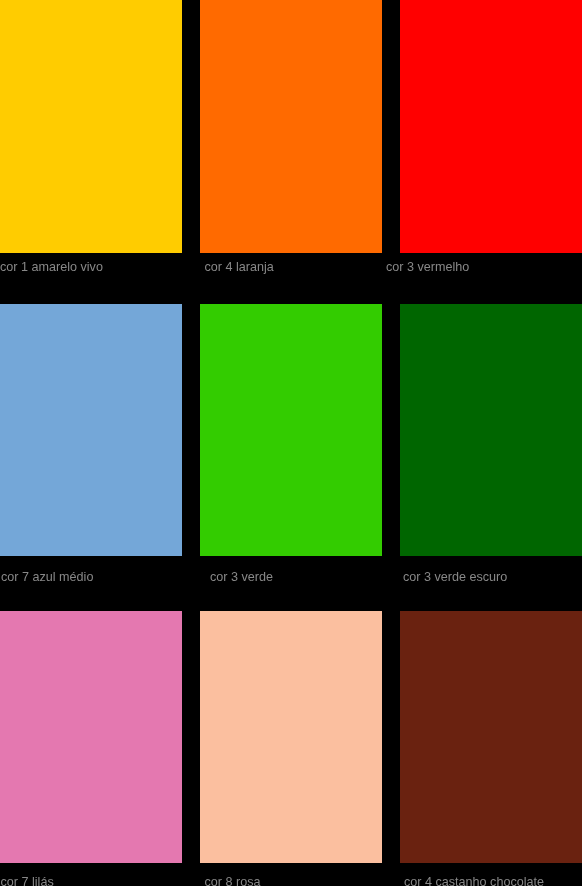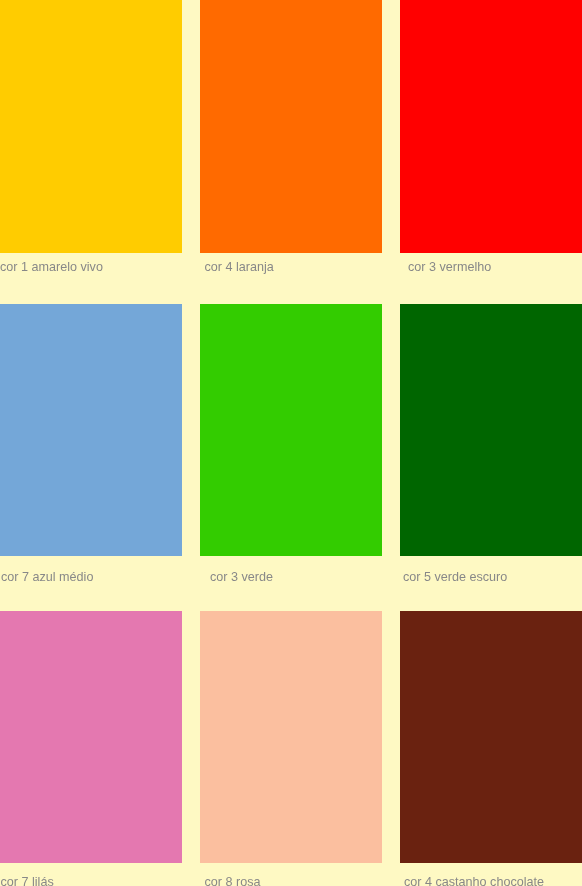--- a/index.html
+++ b/index.html
@@ -13,21 +13,21 @@
   }
   body {
     font-family: "Liberation Sans", sans-serif;
   }
   .palette-page {
     position: absolute;
     left: 0;
     top: 0;
     width: 582px;
     height: 886px;
-    background: #fef9c3;
+    background: #000000;
     overflow: hidden;
   }
   .swatch-cell {
     position: static;
   }
   .swatch-block {
     position: absolute;
     width: 182px;
     height: 252px;
   }
@@ -53,21 +53,21 @@
   .row-3 .swatch-block { top: 610.5px; }
 
   
   .row-1 .swatch-label { top: 259.5px; }
   .row-2 .swatch-label { top: 570px; }
   .row-3 .swatch-label { top: 874.6px; }
 
   
   .row-1.col-1 .swatch-label { left: 0px; }
   .row-1.col-2 .swatch-label { left: 204.5px; }
-  .row-1.col-3 .swatch-label { left: 408px; }
+  .row-1.col-3 .swatch-label { left: 386px; }
   .row-2.col-1 .swatch-label { left: 1px; }
   .row-2.col-2 .swatch-label { left: 210px; }
   .row-2.col-3 .swatch-label { left: 403px; }
   .row-3.col-1 .swatch-label { left: 0.5px; }
   .row-3.col-2 .swatch-label { left: 204.5px; }
   .row-3.col-3 .swatch-label { left: 404px; }
 </style>
 </head>
 <body>
 
@@ -89,21 +89,21 @@
   <div class="swatch-cell row-2 col-1">
     <div class="swatch-block" style="background-color: rgb(116, 167, 216);"></div>
     <div class="swatch-label">cor 7 azul médio</div>
   </div>
   <div class="swatch-cell row-2 col-2">
     <div class="swatch-block" style="background-color: rgb(51, 204, 0);"></div>
     <div class="swatch-label">cor 3 verde</div>
   </div>
   <div class="swatch-cell row-2 col-3">
     <div class="swatch-block" style="background-color: rgb(0, 102, 0);"></div>
-    <div class="swatch-label">cor 5 verde escuro</div>
+    <div class="swatch-label">cor 3 verde escuro</div>
   </div>
 
   <div class="swatch-cell row-3 col-1">
     <div class="swatch-block" style="background-color: rgb(228, 120, 176);"></div>
     <div class="swatch-label">cor 7 lilás</div>
   </div>
   <div class="swatch-cell row-3 col-2">
     <div class="swatch-block" style="background-color: rgb(251, 191, 159);"></div>
     <div class="swatch-label">cor 8 rosa</div>
   </div>

